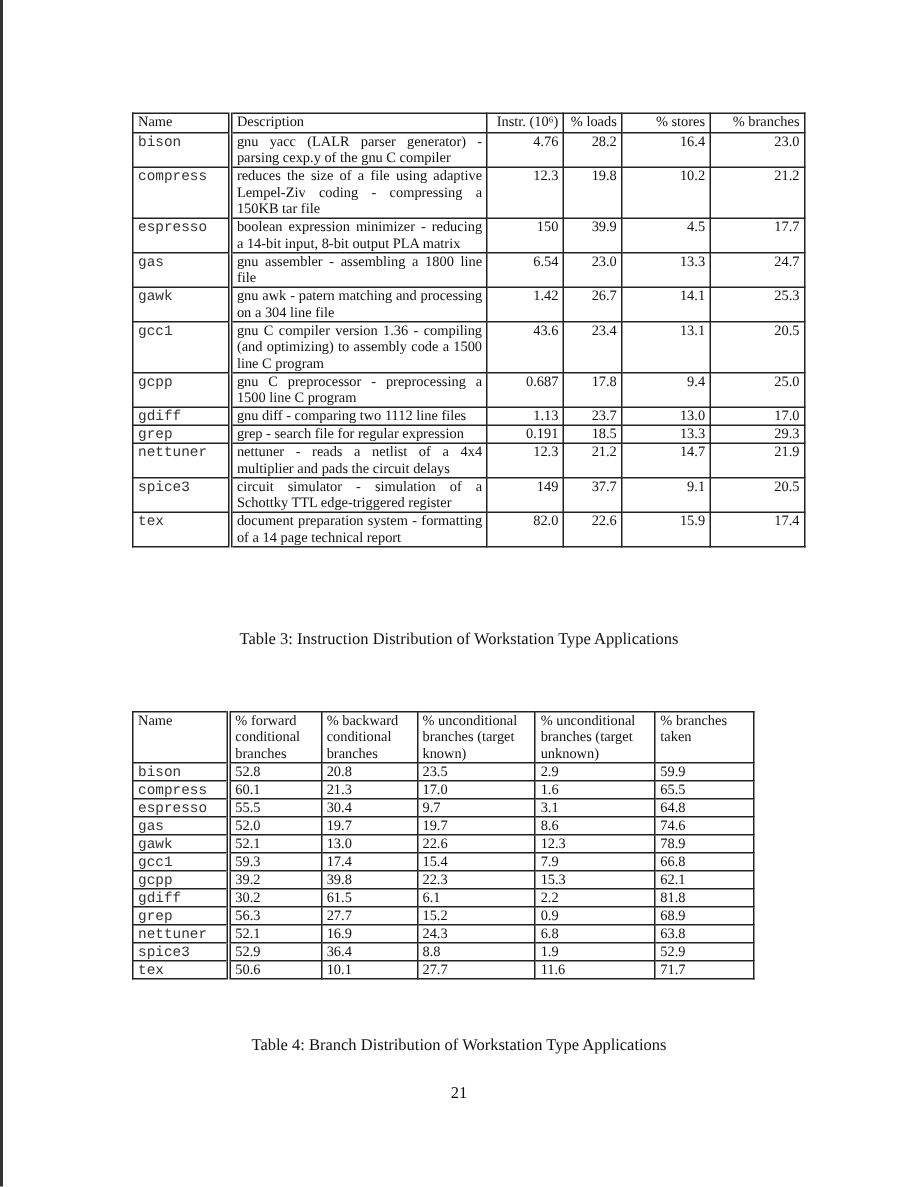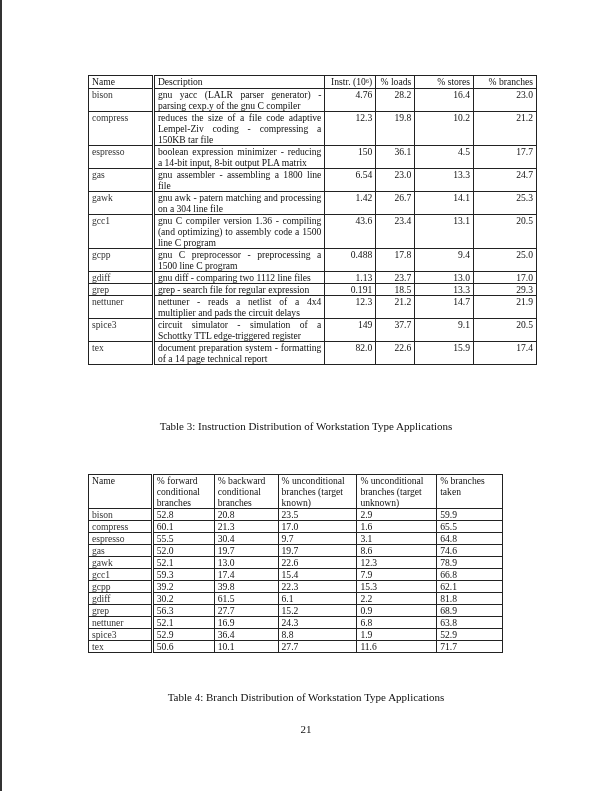--- a/index.html
+++ b/index.html
@@ -1,21 +1,21 @@
 <!DOCTYPE html>
 <html><head>
 <meta charset="utf-8">
 <style>
   html, body { margin:0; padding:0; background:#fff; }
   body { width:612px; height:791px; position:relative; overflow:hidden;
          font-family:"Liberation Serif", serif; color:#111; }
   .scan-edge { position:absolute; left:0; top:0; width:2px; height:791px; background:#333; }
   table { position:absolute; border-collapse:collapse; font-size:9.6px; line-height:11px; }
   td, th { border:1px solid #222; padding:0 3px; vertical-align:top; font-weight:normal; text-align:left; }
-  .mono { font-family:Liberation Serif, serif; font-size:9.6px; color:#333; }
+  .mono { font-family:Liberation Mono, monospace; font-size:9.6px; color:#333; }
   .num { text-align:right;margin-top:24px; }
   #t3 { left:88px; top:75px; width:449px; border:1.5px solid #222; }
   #t3 th { height:12px; }
   #t3 td.name { border-right:3px double #222; }
   #t3 th.name { border-right:3px double #222; }
   #t4 { left:88px; top:474px; width:415px; border:1.5px solid #222; }
   #t4 td.name, #t4 th.name { border-right:3px double #222; }
   #t4 td { height:10.5px; }
   .caption { position:absolute; left:0; width:612px; text-align:center; font-size:11px; }
   #cap3 { top:420px; }
@@ -51,31 +51,31 @@
       <tr>
         <td class="name mono">bison</td>
         <td class="desc">gnu yacc (LALR parser generator) - parsing cexp.y of the gnu C compiler</td>
         <td class="num">4.76</td>
         <td class="num">28.2</td>
         <td class="num">16.4</td>
         <td class="num">23.0</td>
       </tr>
       <tr>
         <td class="name mono">compress</td>
-        <td class="desc">reduces the size of a file code adaptive Lempel-Ziv coding - compressing a 150KB tar file</td>
+        <td class="desc">reduces the size of a file using adaptive Lempel-Ziv coding - compressing a 150KB tar file</td>
         <td class="num">12.3</td>
         <td class="num">19.8</td>
         <td class="num">10.2</td>
         <td class="num">21.2</td>
       </tr>
       <tr>
         <td class="name mono">espresso</td>
         <td class="desc">boolean expression minimizer - reducing a 14-bit input, 8-bit output PLA matrix</td>
         <td class="num">150</td>
-        <td class="num">36.1</td>
+        <td class="num">39.9</td>
         <td class="num">4.5</td>
         <td class="num">17.7</td>
       </tr>
       <tr>
         <td class="name mono">gas</td>
         <td class="desc">gnu assembler - assembling a 1800 line file</td>
         <td class="num">6.54</td>
         <td class="num">23.0</td>
         <td class="num">13.3</td>
         <td class="num">24.7</td>
@@ -92,21 +92,21 @@
         <td class="name mono">gcc1</td>
         <td class="desc">gnu C compiler version 1.36 - compiling (and optimizing) to assembly code a 1500 line C program</td>
         <td class="num">43.6</td>
         <td class="num">23.4</td>
         <td class="num">13.1</td>
         <td class="num">20.5</td>
       </tr>
       <tr>
         <td class="name mono">gcpp</td>
         <td class="desc">gnu C preprocessor - preprocessing a 1500 line C program</td>
-        <td class="num">0.488</td>
+        <td class="num">0.687</td>
         <td class="num">17.8</td>
         <td class="num">9.4</td>
         <td class="num">25.0</td>
       </tr>
       <tr>
         <td class="name mono">gdiff</td>
         <td class="desc">gnu diff - comparing two 1112 line files</td>
         <td class="num">1.13</td>
         <td class="num">23.7</td>
         <td class="num">13.0</td>

